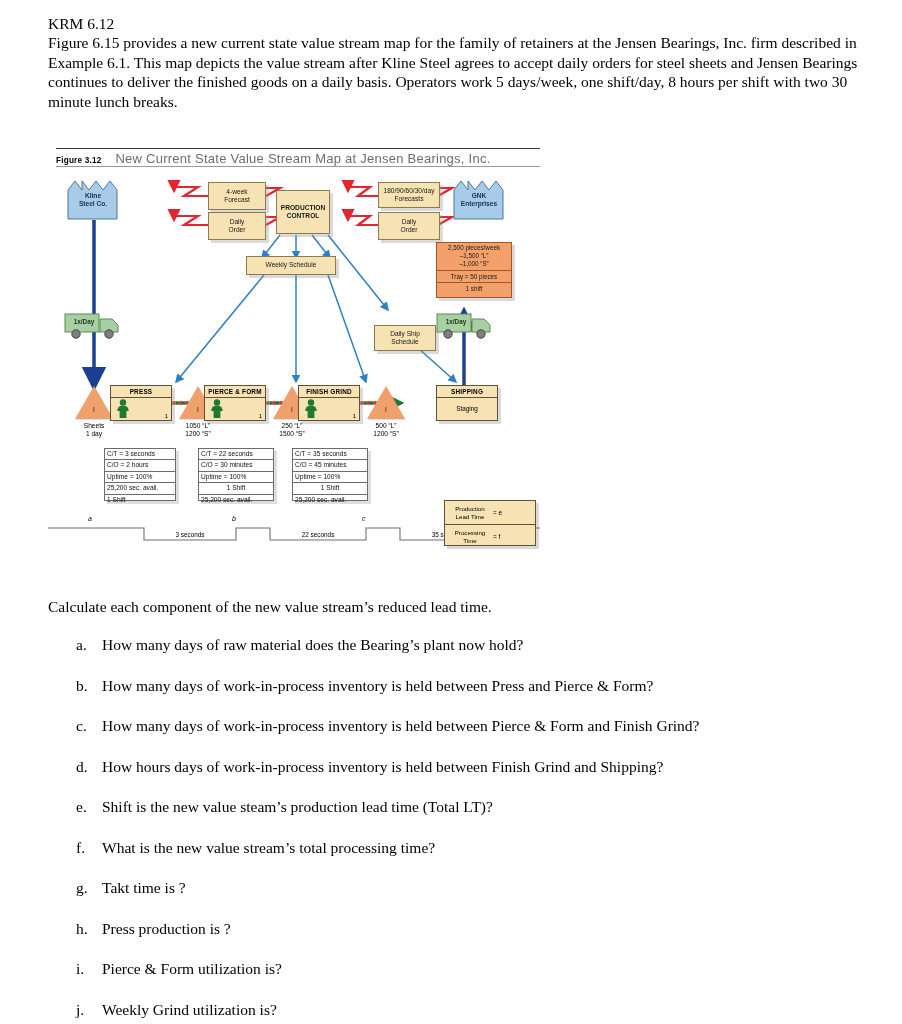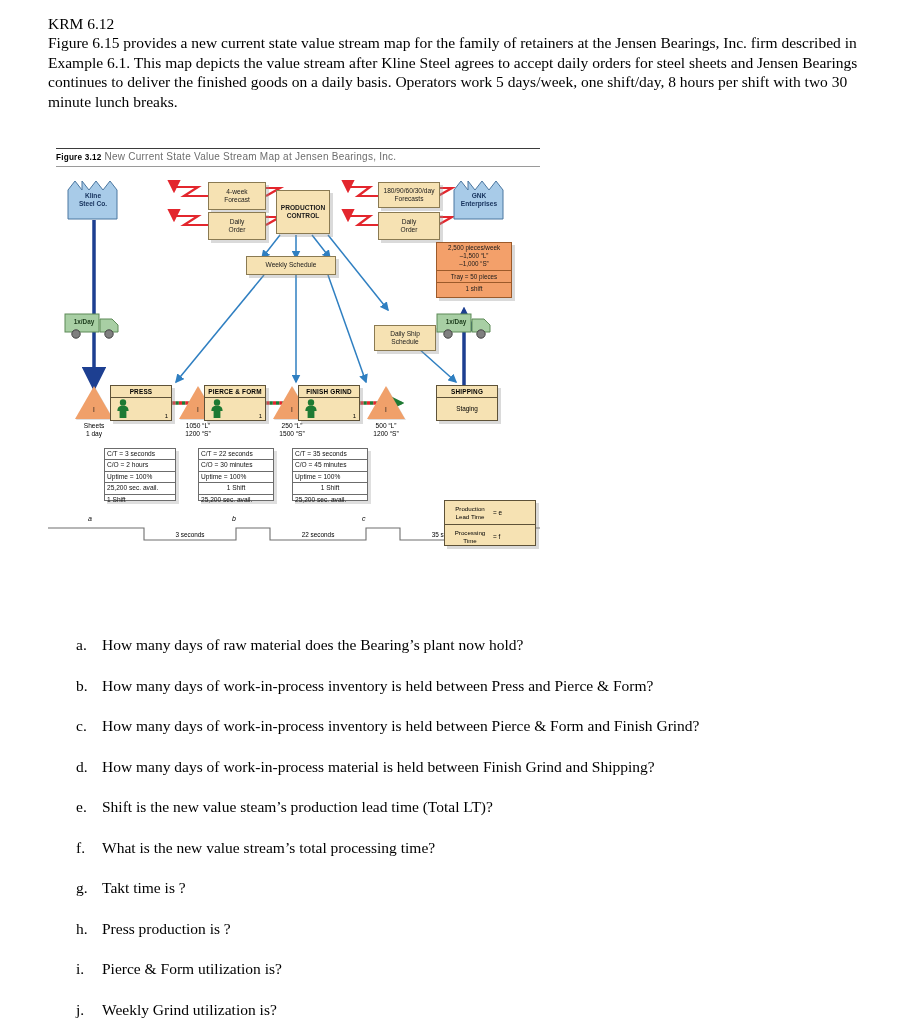--- a/index.html
+++ b/index.html
@@ -15,21 +15,21 @@
   .qlabel{width:26px;flex:0 0 26px;}
   .qtext{flex:1;}
 
   
   .figure{position:absolute;left:48px;top:142px;width:500px;height:430px;}
   .figrule{position:absolute;left:8px;width:484px;height:1px;background:#3b3b3b;}
   .figrule.top{top:6px;}
   .figrule.bot{top:24px;height:1px;background:#9a9a9a;}
   .figcap{position:absolute;left:8px;top:9px;font-family:"Liberation Sans",sans-serif;font-size:7.6px;white-space:nowrap;}
   .figcap b{font-size:8.2px;letter-spacing:.2px;}
-  .figcap span.sub{color:#6d6d6d;font-size:10px;margin-left:3px;letter-spacing:.25px;}
+  .figcap span.sub{color:#6d6d6d;font-size:13px;margin-left:14px;letter-spacing:.25px;}
 
   .canvas{position:absolute;left:0;top:18px;width:500px;height:412px;font-family:"Liberation Sans",sans-serif;}
   .canvas > *{position:absolute;box-sizing:border-box;}
 
   
   .tanbox{background:#f6e2b3;border:1px solid #8a7a52;box-shadow:3px 3px 0 rgba(150,150,150,.35);
           display:flex;align-items:center;justify-content:center;text-align:center;
           font-size:6.6px;line-height:8.2px;color:#1a1a1a;}
   .procbox{background:#f6e2b3;border:1px solid #5e5238;box-shadow:3px 3px 0 rgba(150,150,150,.35);}
   .procbox .ptitle{position:absolute;left:0;top:0;right:0;height:11px;border-bottom:1px solid #5e5238;
@@ -355,37 +355,38 @@
           <div class="rlab">
             <span>Processing</span><br><span>Time</span>
           </div>
           <div class="rval">= f</div>
         </div>
       </div>
 
     </div>
   </div>
 
+  <div class="prompt">Calculate each component of the new value stream’s reduced lead time.</div>
 
   <div class="qlist">
     <div class="qitem">
       <span class="qlabel">a.</span>
       <span class="qtext">How many days of raw material does the Bearing’s plant now hold?</span>
     </div>
     <div class="qitem">
       <span class="qlabel">b.</span>
       <span class="qtext">How many days of work-in-process inventory is held between Press and Pierce &amp; Form?</span>
     </div>
     <div class="qitem">
       <span class="qlabel">c.</span>
       <span class="qtext">How many days of work-in-process inventory is held between Pierce &amp; Form and Finish Grind?</span>
     </div>
     <div class="qitem">
       <span class="qlabel">d.</span>
-      <span class="qtext">How many days of work-in-process material is held between Finish Grind and Shipping?</span>
+      <span class="qtext">How hours days of work-in-process inventory is held between Finish Grind and Shipping?</span>
     </div>
     <div class="qitem">
       <span class="qlabel">e.</span>
       <span class="qtext">Shift is the new value steam’s production lead time (Total LT)?</span>
     </div>
     <div class="qitem">
       <span class="qlabel">f.</span>
       <span class="qtext">What is the new value stream’s total processing time?</span>
     </div>
     <div class="qitem">

